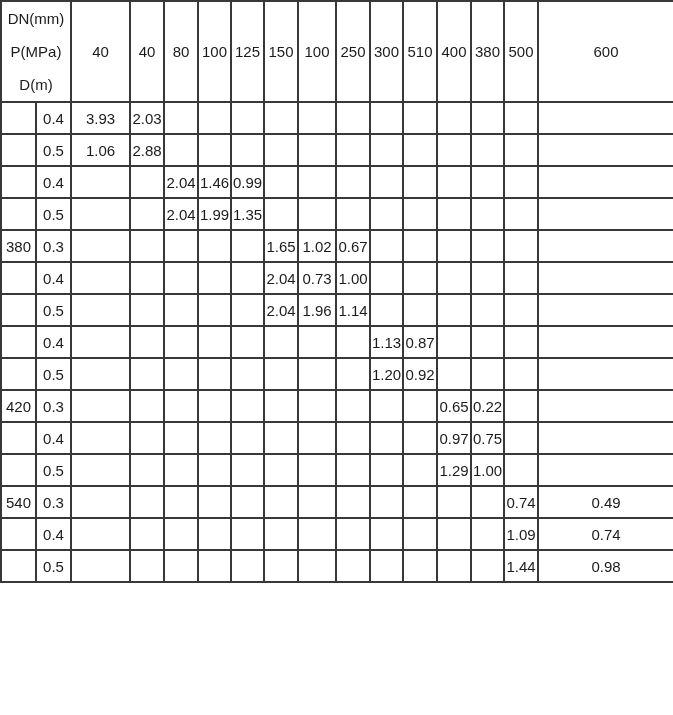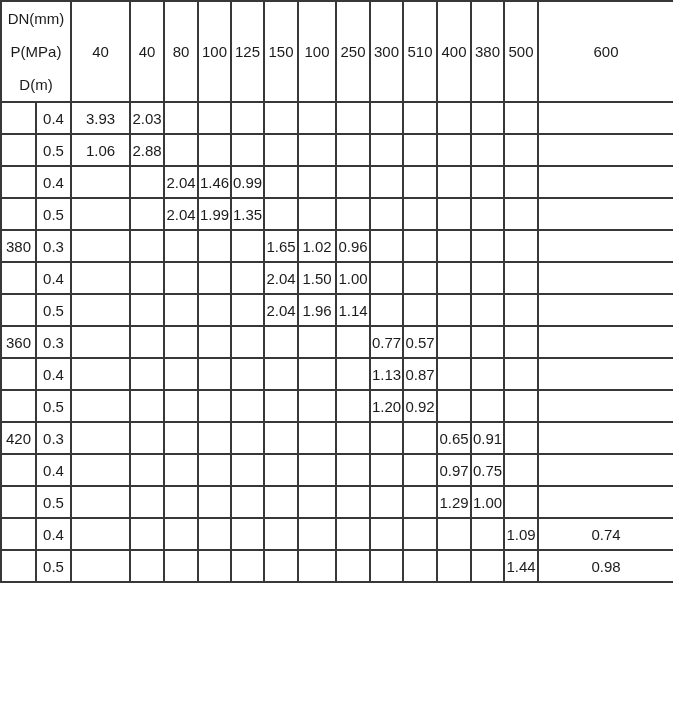--- a/index.html
+++ b/index.html
@@ -163,38 +163,38 @@
       <tr>
         <td>380</td>
         <td>0.3</td>
         <td></td>
         <td></td>
         <td></td>
         <td></td>
         <td></td>
         <td>1.65</td>
         <td>1.02</td>
-        <td>0.96</td>
+        <td>0.67</td>
         <td></td>
         <td></td>
         <td></td>
         <td></td>
         <td></td>
         <td></td>
       </tr>
       <tr>
         <td></td>
         <td>0.4</td>
         <td></td>
         <td></td>
         <td></td>
         <td></td>
         <td></td>
         <td>2.04</td>
-        <td>1.50</td>
+        <td>0.73</td>
         <td>1.00</td>
         <td></td>
         <td></td>
         <td></td>
         <td></td>
         <td></td>
         <td></td>
       </tr>
       <tr>
         <td></td>
@@ -208,38 +208,20 @@
         <td>1.96</td>
         <td>1.14</td>
         <td></td>
         <td></td>
         <td></td>
         <td></td>
         <td></td>
         <td></td>
       </tr>
       <tr>
-        <td>360</td>
-        <td>0.3</td>
-        <td></td>
-        <td></td>
-        <td></td>
-        <td></td>
-        <td></td>
-        <td></td>
-        <td></td>
-        <td></td>
-        <td>0.77</td>
-        <td>0.57</td>
-        <td></td>
-        <td></td>
-        <td></td>
-        <td></td>
-      </tr>
-      <tr>
         <td></td>
         <td>0.4</td>
         <td></td>
         <td></td>
         <td></td>
         <td></td>
         <td></td>
         <td></td>
         <td></td>
         <td></td>
@@ -275,21 +257,21 @@
         <td></td>
         <td></td>
         <td></td>
         <td></td>
         <td></td>
         <td></td>
         <td></td>
         <td></td>
         <td></td>
         <td>0.65</td>
-        <td>0.91</td>
+        <td>0.22</td>
         <td></td>
         <td></td>
       </tr>
       <tr>
         <td></td>
         <td>0.4</td>
         <td></td>
         <td></td>
         <td></td>
         <td></td>
@@ -314,20 +296,38 @@
         <td></td>
         <td></td>
         <td></td>
         <td></td>
         <td></td>
         <td></td>
         <td>1.29</td>
         <td>1.00</td>
         <td></td>
         <td></td>
+      </tr>
+      <tr>
+        <td>540</td>
+        <td>0.3</td>
+        <td></td>
+        <td></td>
+        <td></td>
+        <td></td>
+        <td></td>
+        <td></td>
+        <td></td>
+        <td></td>
+        <td></td>
+        <td></td>
+        <td></td>
+        <td></td>
+        <td>0.74</td>
+        <td>0.49</td>
       </tr>
       <tr>
         <td></td>
         <td>0.4</td>
         <td></td>
         <td></td>
         <td></td>
         <td></td>
         <td></td>
         <td></td>

